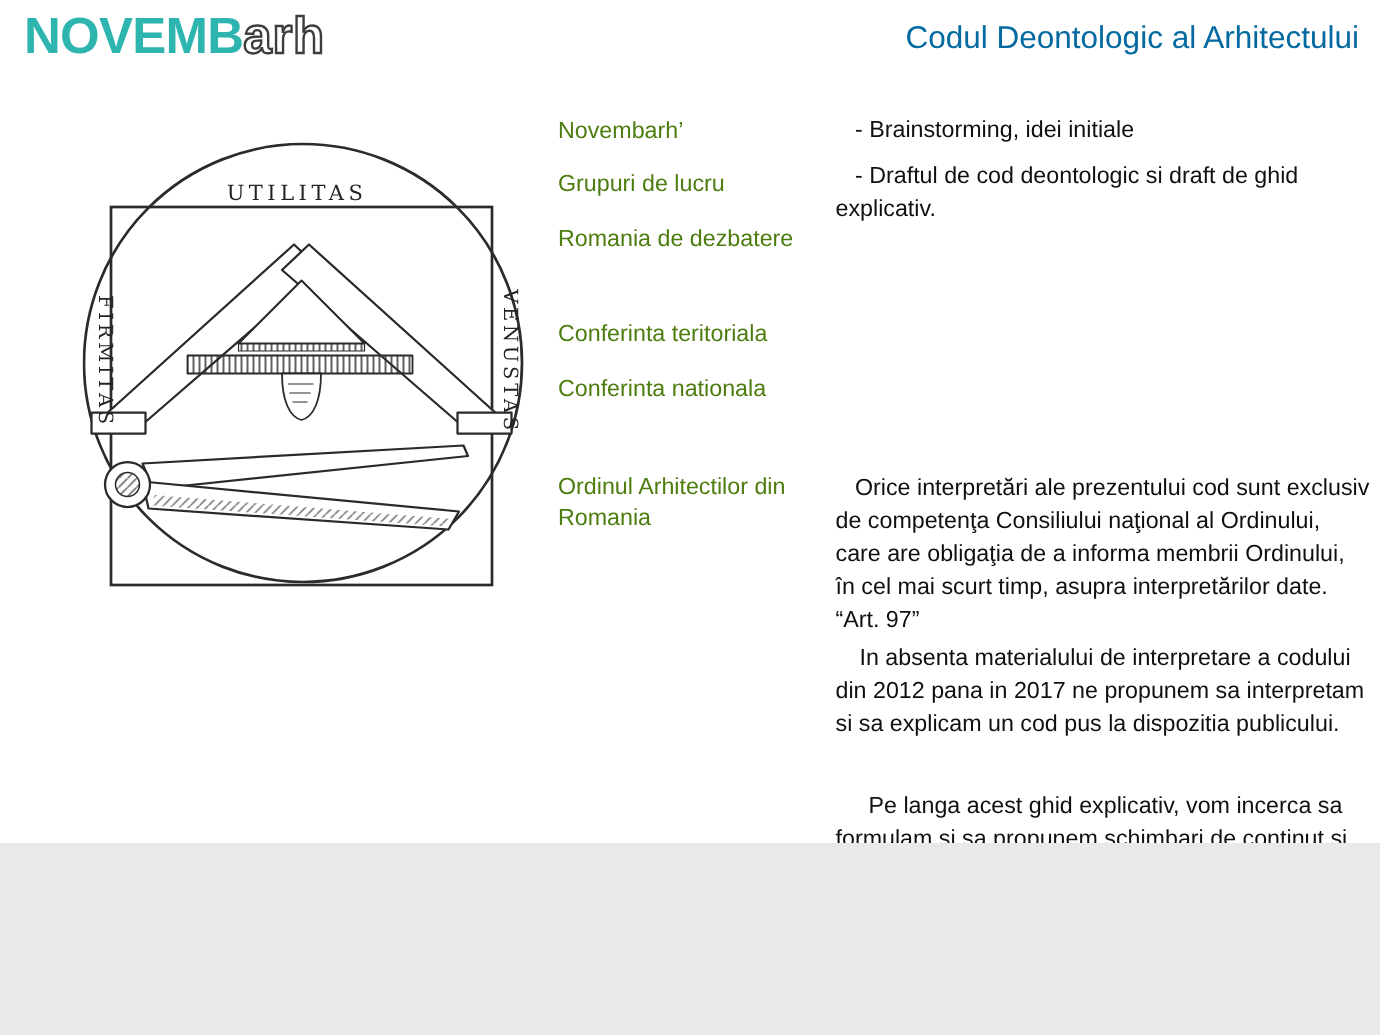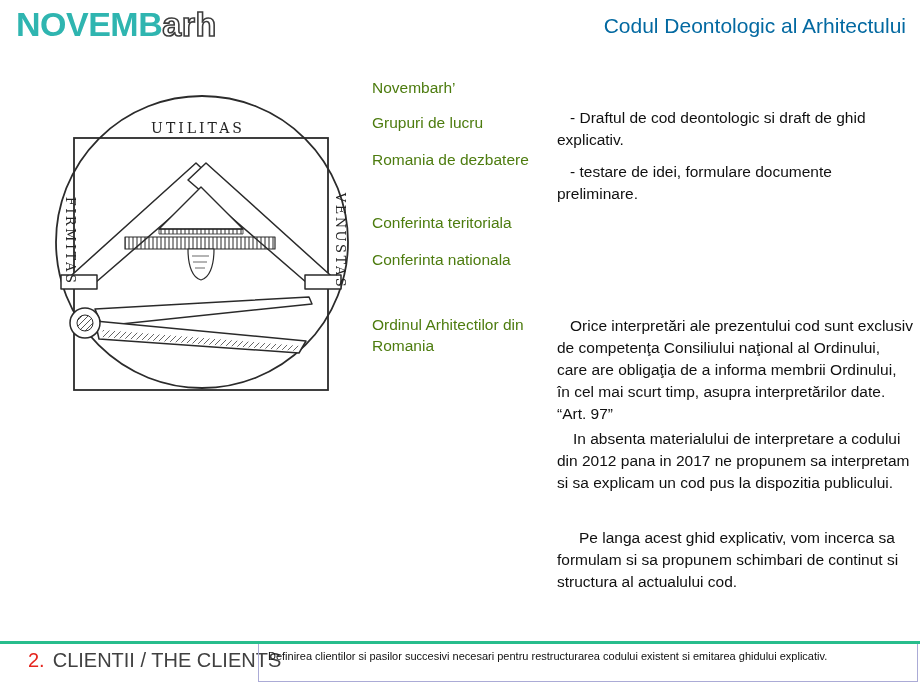--- a/index.html
+++ b/index.html
@@ -1,17 +1,17 @@
 <!DOCTYPE html>
 <html><head>
 <meta charset="utf-8">
 <style>
   html,body{margin:0;padding:0;background:#e9e9e9;}
   .page{
-    position:relative;width:920px;height:690px;background:#ffffff;
+    position:relative;width:920px;height:562px;background:#ffffff;
     font-family:"Liberation Sans",sans-serif;overflow:hidden;
   }
   
   .logo{position:absolute;left:16px;top:5px;font-size:34px;font-weight:bold;letter-spacing:-0.5px;white-space:nowrap;}
   .logo-main{color:#2fb5b0;}
   .logo-sub{color:#ffffff;-webkit-text-stroke:1.6px #3d3d3d;letter-spacing:0.5px;}
   .doc-title{position:absolute;top:14px;right:14px;font-size:21px;color:#0369a1;}
   
   .emblem{position:absolute;left:55px;top:85px;width:310px;height:310px;}
   .em-word{font-family:"DejaVu Serif",serif;font-size:13px;letter-spacing:2.5px;fill:#232323;}
@@ -82,22 +82,22 @@
     <text class="em-word" transform="translate(281,156) rotate(90)" text-anchor="middle">VENUSTAS</text>
   </svg>
 
   <div class="stage l0">Novembarh’</div>
   <div class="stage l1">Grupuri de lucru</div>
   <div class="stage l2">Romania de dezbatere</div>
   <div class="stage l3">Conferinta teritoriala</div>
   <div class="stage l4">Conferinta nationala</div>
   <div class="stage l5">Ordinul Arhitectilor din Romania</div>
 
+  <div class="note n0">- Brainstorming, idei initiale</div>
   <div class="note n1">- Draftul de cod deontologic si draft de ghid explicativ.</div>
-  <div class="note n2">- testare de idei, formulare documente preliminare.</div>
 
   <div class="para p0">Orice interpretări ale prezentului cod sunt exclusiv de competenţa Consiliului naţional al Ordinului, care are obligaţia de a informa membrii Ordinului, în cel mai scurt timp, asupra interpretărilor date. “Art. 97”</div>
   <div class="para p1">In absenta materialului de interpretare a codului din 2012 pana in 2017 ne propunem sa interpretam si sa explicam un cod pus la dispozitia publicului.</div>
   <div class="para p2">Pe langa acest ghid explicativ, vom incerca sa formulam si sa propunem schimbari de continut si structura al actualului cod.</div>
 
   <div class="accent-line"></div>
   <div class="section-label">
     <span class="sec-num">2.</span><span class="sec-title">CLIENTII / THE CLIENTS</span>
   </div>
   <div class="desc-box">

